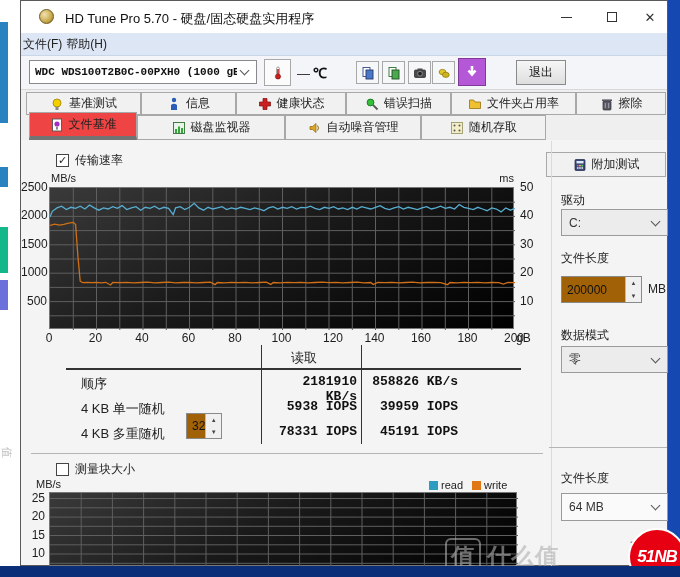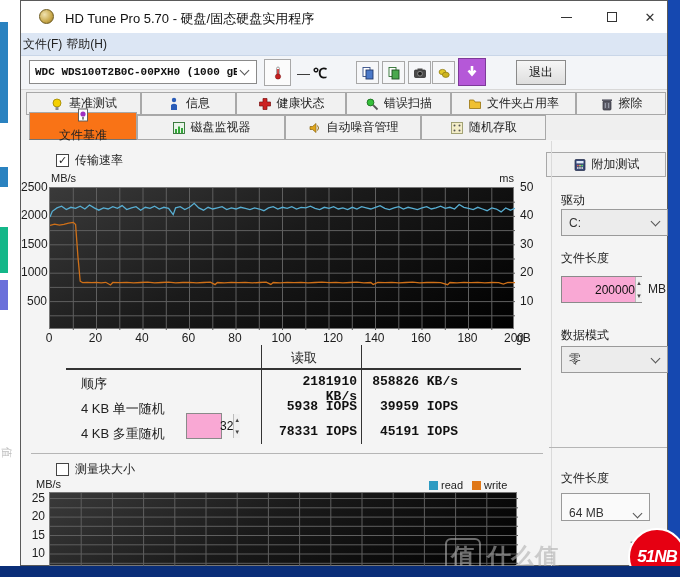--- a/index.html
+++ b/index.html
@@ -17,35 +17,35 @@
   .menu-item{font-size:12px;color:#222;padding:0 2px;height:23px;line-height:23px;}
   .toolbar{left:0;top:55px;width:646px;height:34px;background:#f3f5f8;border-bottom:1px solid #d8d8d8;box-sizing:border-box;}
   .combo{box-sizing:border-box;background:#fff;border:1px solid #8a8a8a;display:flex;align-items:center;}
   .combo .txt{flex:1;padding-left:5px;font-family:"Liberation Mono",monospace;font-weight:700;font-size:11px;color:#111;white-space:nowrap;overflow:hidden;}
   .chev{width:6px;height:6px;border-right:1.6px solid #555;border-bottom:1.6px solid #555;transform:rotate(45deg);margin:0 8px 3px 4px;flex:none;}
   .tbtn{box-sizing:border-box;border:1px solid #a8a8a8;background:#f6f7f9;display:flex;align-items:center;justify-content:center;}
   .btn{box-sizing:border-box;border:1px solid #8a8a8a;background:linear-gradient(#f6f6f6,#dedede);display:flex;align-items:center;justify-content:center;font-size:12px;color:#111;}
   
   .tabstrip{left:0;top:89px;width:646px;height:50px;background:#efefef;}
   .tab{position:absolute;box-sizing:border-box;border:1px solid #a8a8a8;background:#f1f1f1;display:flex;align-items:center;justify-content:center;gap:5px;font-size:12px;color:#222;}
-  .tab.active{background:#f97316;border-bottom:1px solid #737373;z-index:3;flex-direction:column;}
+  .tab.active{background:#ef4444;border-bottom:4px solid #737373;z-index:3;}
   .ticon{width:14px;height:14px;flex:none;}
   
   .lbl{position:absolute;font-size:12px;color:#222;white-space:nowrap;}
   .checkrow{position:absolute;display:flex;align-items:center;gap:6px;}
   .cb{width:13px;height:13px;box-sizing:border-box;border:1px solid #444;background:#fff;display:flex;align-items:center;justify-content:center;font-size:11px;color:#222;line-height:11px;}
   .chartbox{position:absolute;box-sizing:border-box;border:1px solid #777;background:linear-gradient(150deg,#3a3a3a 0%,#1a1a1a 45%,#000 100%);}
   .chartbox svg{display:block;}
   .tick{position:absolute;font-size:12px;color:#1c1c1c;line-height:14px;white-space:nowrap;}
   .mono{font-family:"Liberation Mono",monospace;font-weight:700;font-size:13px;color:#111;}
   .val{position:absolute;text-align:right;}
   .vline{position:absolute;width:1px;background:#333;}
   .hline{position:absolute;height:2px;background:#333;}
   .sep{position:absolute;height:1px;background:#b5b5b5;}
-  .spin{position:absolute;box-sizing:border-box;border:1px solid #8a8a8a;background:#f9a8d4;display:flex;padding-left:28px;}
+  .spin{position:absolute;box-sizing:border-box;border:1px solid #8a8a8a;background:#a16207;display:flex;}
   .spin .num{flex:1;display:flex;align-items:center;padding-left:5px;font-size:12px;color:#111;}
   .spin .arr{width:15px;border-left:1px solid #bbb;display:flex;flex-direction:column;}
   .spin .arr div{flex:1;display:flex;align-items:center;justify-content:center;font-size:6px;color:#444;background:#f0f0f0;}
   .dd{position:absolute;box-sizing:border-box;border:1px solid #9a9a9a;background:#ececec;display:flex;align-items:center;}
   .dd .txt{flex:1;padding-left:7px;font-size:12px;color:#333;}
   .dd.on{background:#fafafa;}
   .legend{position:absolute;display:flex;align-items:center;gap:3px;font-size:11px;color:#222;}
   .sq{width:9px;height:9px;display:inline-block;}
   .startbtn{position:absolute;box-sizing:border-box;border:2px solid #4a9edb;outline:1px solid #7ab8e8;background:linear-gradient(#f4f4f4,#dcdcdc);display:flex;align-items:center;justify-content:center;font-size:13px;color:#111;}
   
@@ -390,21 +390,21 @@
 
     <span class="lbl" style="left:540px;top:326px;">数据模式</span>
     <div class="dd" style="left:540px;top:345px;width:107px;height:27px;">
       <span class="txt">零</span>
       <span class="chev"></span>
     </div>
 
     <div class="sep" style="left:528px;top:446px;width:118px;"></div>
 
     <span class="lbl" style="left:540px;top:469px;">文件长度</span>
-    <div class="dd on" style="left:540px;top:492px;width:89px;height:28px;align-items:flex-end;">
+    <div class="dd on" style="left:540px;top:492px;width:107px;height:28px;">
       <span class="txt">64 MB</span>
       <span class="chev"></span>
     </div>
 
     <span class="lbl" style="left:564px;top:538px;margin-left:45px;">延迟</span>
   </div>
 
   <div class="wm-smzdm" style="left:445px;top:538px;">
     <span class="wm-box">值</span>
     <span>什么值</span>

